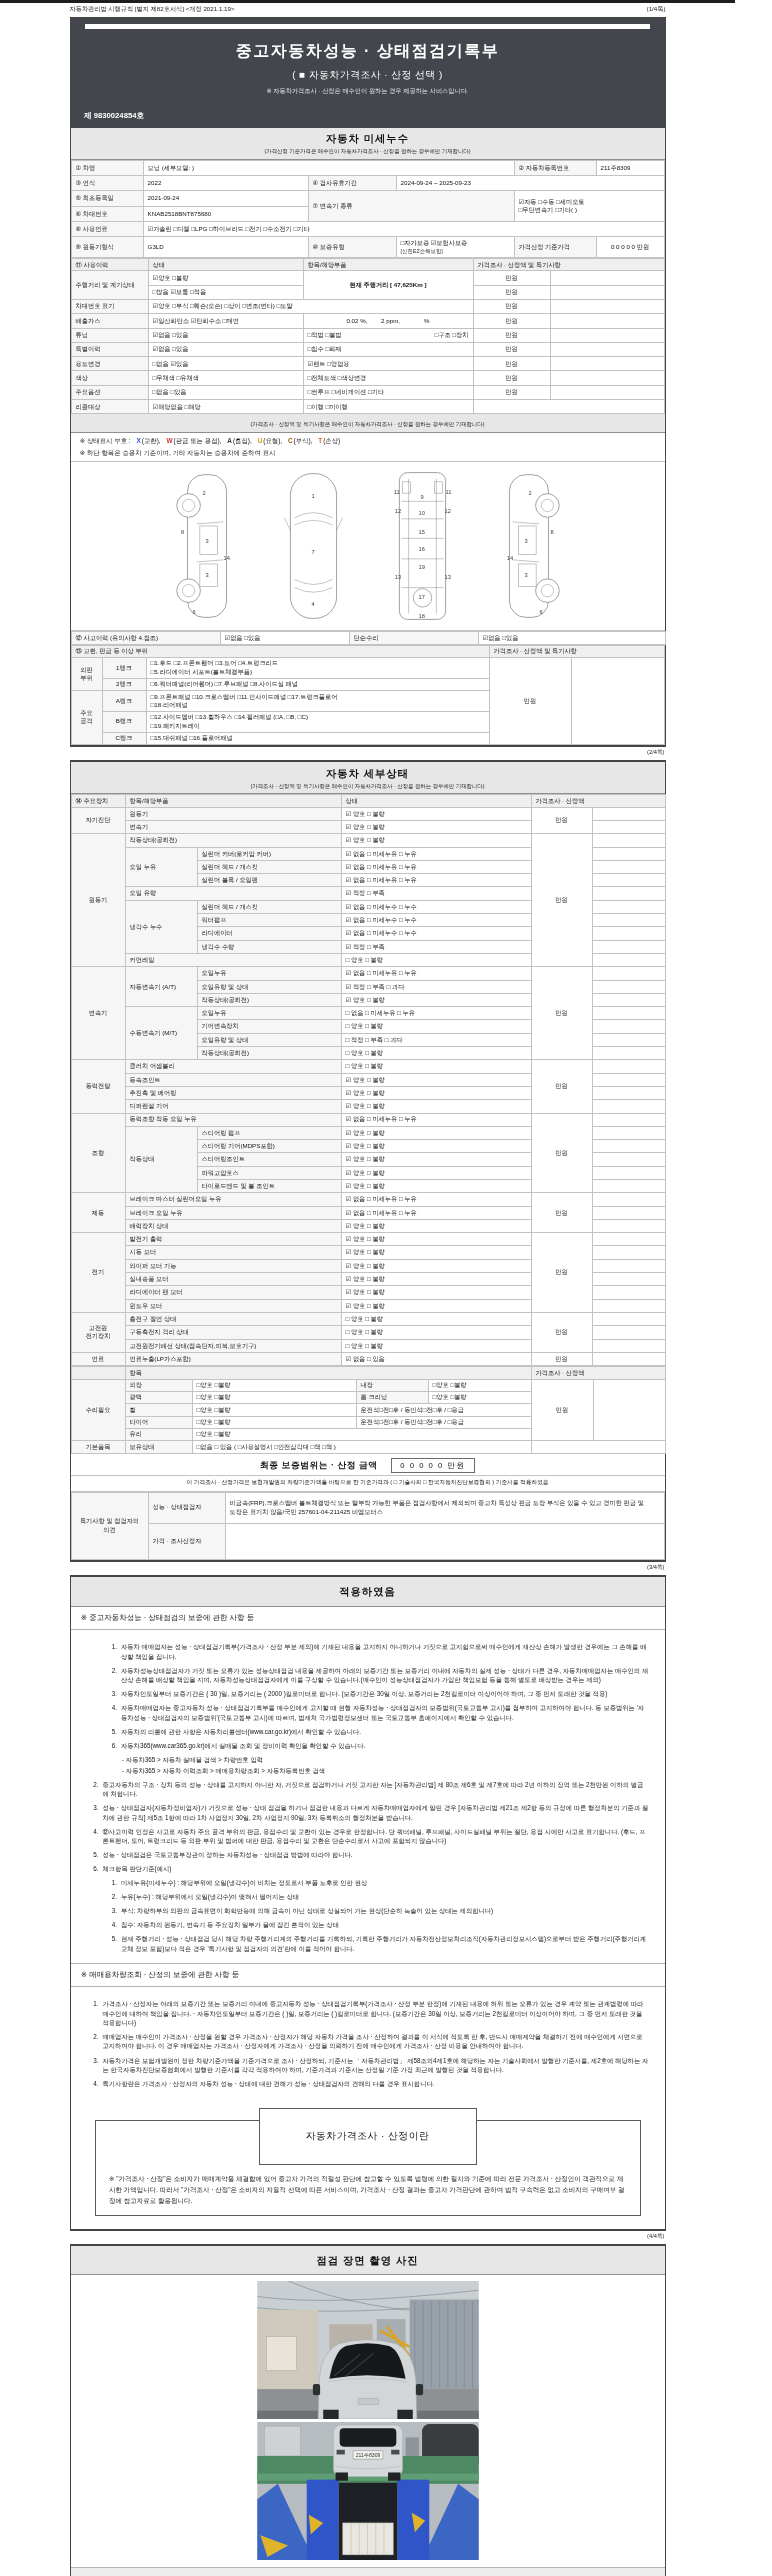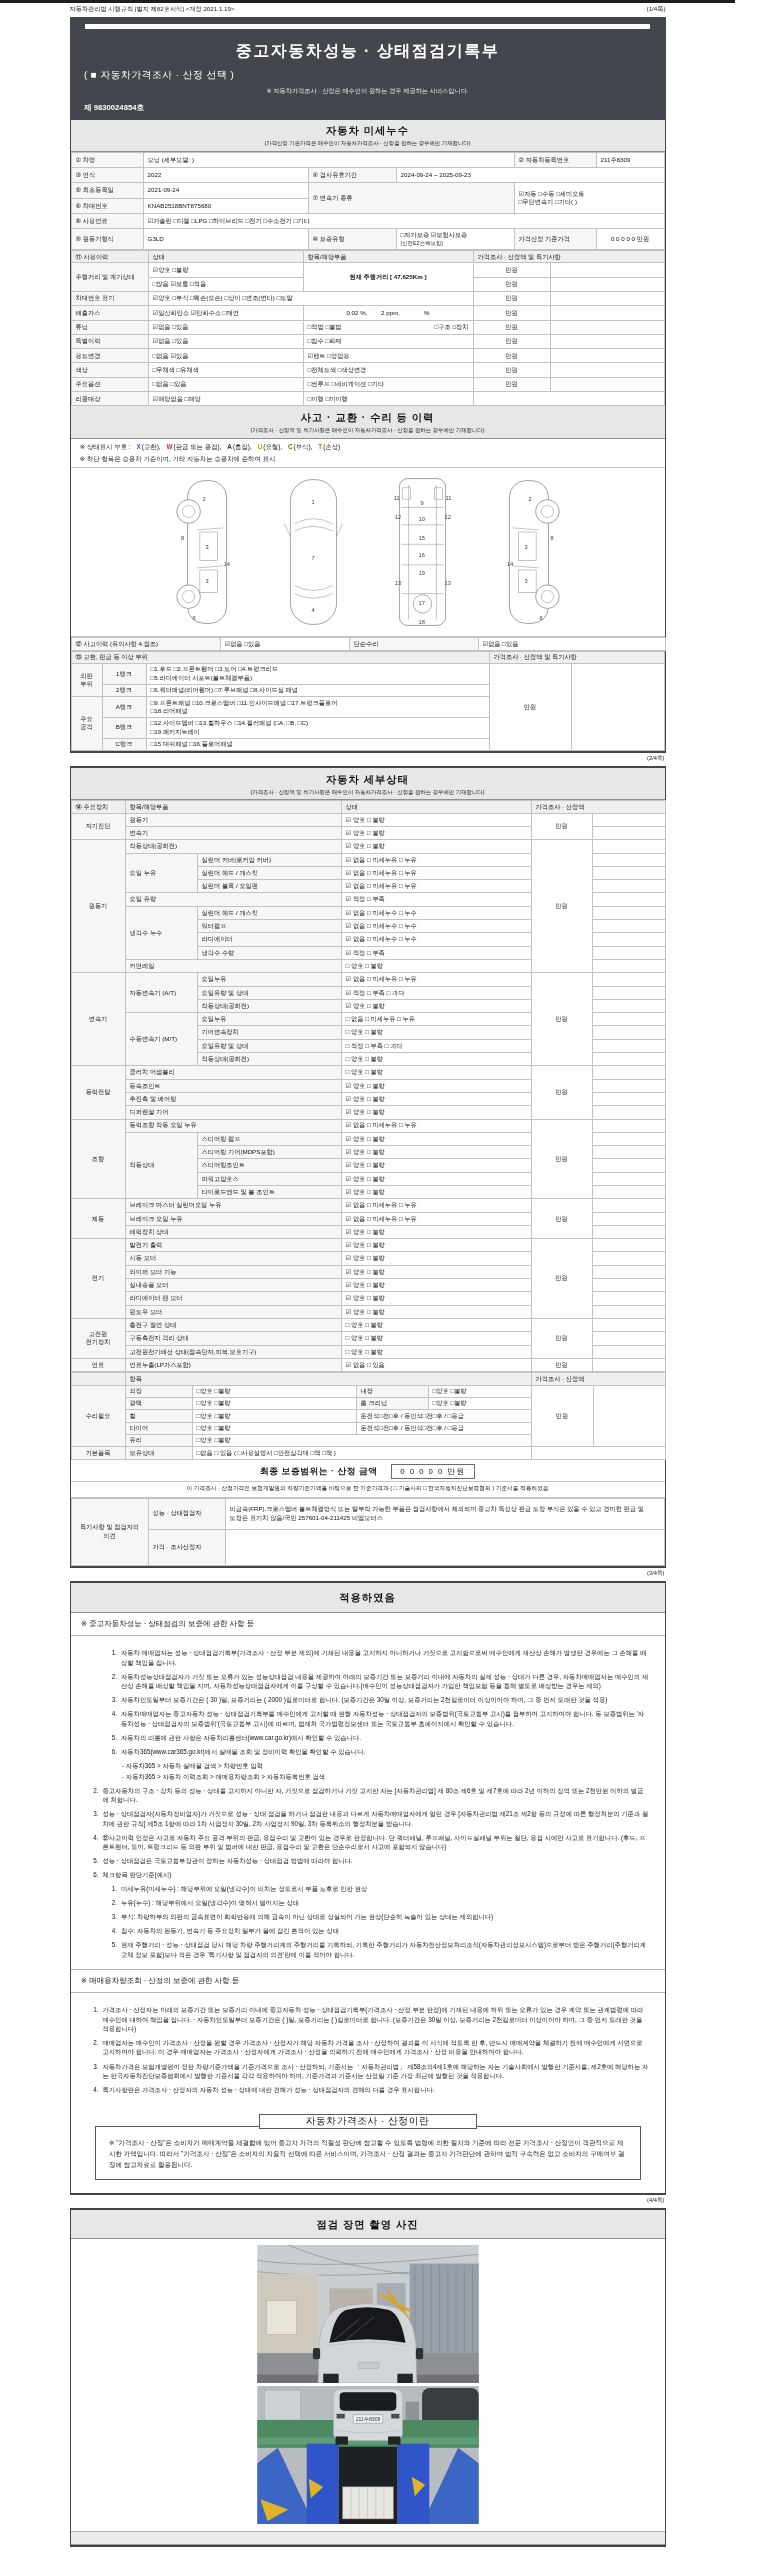--- a/index.html
+++ b/index.html
@@ -7,23 +7,23 @@
          font-family:"Liberation Sans","DejaVu Sans",sans-serif;color:#141414;}
   .topbar{height:2.6px;background:#1e1e1e;}
   .wrap{width:596px;margin:0 auto;}
   .meta{display:flex;justify-content:space-between;font-size:6.2px;color:#222;margin-top:2.6px;}
   .pagemark{text-align:right;font-size:5.7px;color:#222;margin:2.1px 1px 1px;}
   .pageblock{border:1px solid #454545;border-top-width:2.6px;border-bottom-width:2.6px;margin-top:3.1px;background:#fff;}
   
   .dochdr{background:#43474d;color:#fff;padding:3.1px 13.4px 6.2px;}
   .dochdr .stripe{height:4.1px;background:#fff;margin:2.1px 1px 12.4px;}
   .dochdr h1{margin:0;text-align:center;font-size:16px;letter-spacing:1.5px;font-weight:bold;}
-  .dochdr .select{text-align:left;font-size:9.8px;margin-top:7.2px;letter-spacing:0.5px;}
+  .dochdr .select{text-align:center;font-size:9.8px;margin-top:7.2px;letter-spacing:0.5px;}
   .dochdr .hnote{text-align:center;font-size:6.2px;margin-top:5.2px;color:#e8e8e8;}
-  .dochdr .docno{font-size:7.7px;font-weight:bold;margin-top:7px;}
+  .dochdr .docno{font-size:7.7px;font-weight:bold;margin-top:15px;}
   
   .sec-h{background:#e7e7e7;border-bottom:0.5px solid #8f8f8f;text-align:center;padding:4.6px 0 3.6px;}
   .sec-h h2{margin:0;font-size:10.3px;font-weight:bold;letter-spacing:1px;}
   .sec-h .sub{font-size:5.4px;margin-top:2.1px;color:#222;}
   
   table{width:100%;border-collapse:collapse;table-layout:fixed;}
   td,th{border:0.5px solid #c3c3c3;font-size:6.2px;padding:1.5px 4.1px;vertical-align:middle;background:#fff;
         word-break:keep-all;line-height:1.35;}
   th{background:#efefef;font-weight:normal;text-align:left;}
   td.lab{background:#f6f6f6;}
@@ -54,21 +54,21 @@
   
   .nsec{border-bottom:0.5px solid #b5b5b5;padding:6.2px 10.3px;font-size:7.5px;}
   .nbody{padding:7.2px 15.5px 5.2px;font-size:6.3px;line-height:1.5;}
   .ni{display:flex;margin:4.6px 0;}
   .ni .no{flex:none;width:12.4px;text-align:right;margin-right:4.1px;}
   .ni .tx{flex:1;}
   .lv1{margin-left:18.5px;}
   .subline{margin:1.5px 0 1.5px 36px;}
   .defouter{border:1px solid #5a5a5a;margin:21.6px 24px 13.4px;padding:10.3px 13.4px 8.2px;}
   .defttl{width:216px;margin:-23px auto 9.3px;background:#fff;border:1px solid #5a5a5a;text-align:center;
-          font-size:9.8px;padding:0 0;letter-spacing:0.5px;}
+          font-size:9.8px;padding:21px 0;letter-spacing:0.5px;}
   .deftext{font-size:6.5px;line-height:1.65;}
   
   .photos{display:flex;flex-direction:column;align-items:center;padding:6.2px 0 7.2px;border-bottom:0.5px solid #b5b5b5;}
   .photos svg{display:block;}
   .signband{background:#ececec;padding:6.2px 0 5.2px;border-bottom:0.5px solid #9a9a9a;}
 </style>
 </head>
 <body>
 
 <div class="sheet">
@@ -226,21 +226,20 @@
         <tr>
           <td class="lab">리콜대상</td>
           <td>☑해당없음  □해당</td>
           <td>□이행  □미이행</td>
           <td colspan="2" class="blank"></td>
         </tr>
       </tbody>
         </table>
 
       <div class="sec-h">
-        <h2>사고 · 교환 · 수리 등 이력</h2>
         <div class="sub">(가격조사 · 산정액 및 특기사항은 매수인이 자동차가격조사 · 산정을 원하는 경우에만 기재합니다)</div>
       </div>
       <div class="legend">
         <div>
           <span>※ 상태표시 부호 :</span>
           <span class="lg" style="color: rgb(43, 91, 215);">X</span><span>(교환),</span>
           <span class="lg" style="color: rgb(208, 47, 47);">W</span><span>(판금 또는 용접),</span>
           <span class="lg" style="color: rgb(58, 58, 58);">A</span><span>(흠집),</span>
           <span class="lg" style="color: rgb(214, 154, 0);">U</span><span>(요철),</span>
           <span class="lg" style="color: rgb(138, 90, 0);">C</span><span>(부식),</span>

